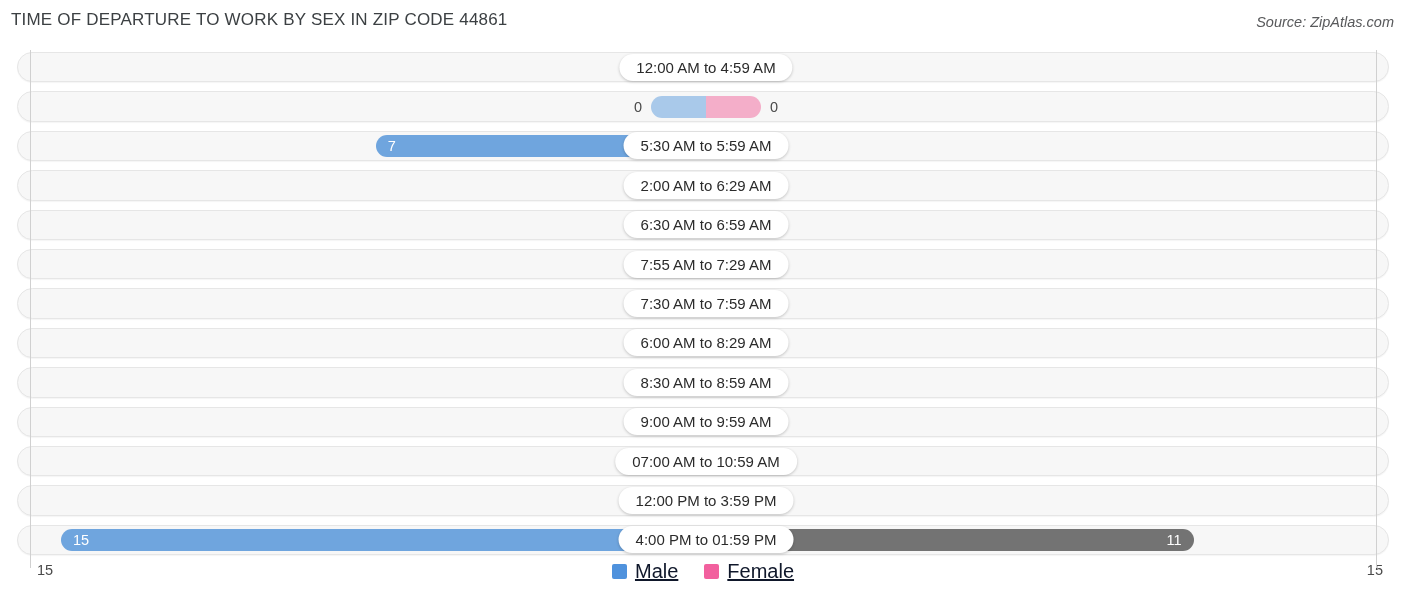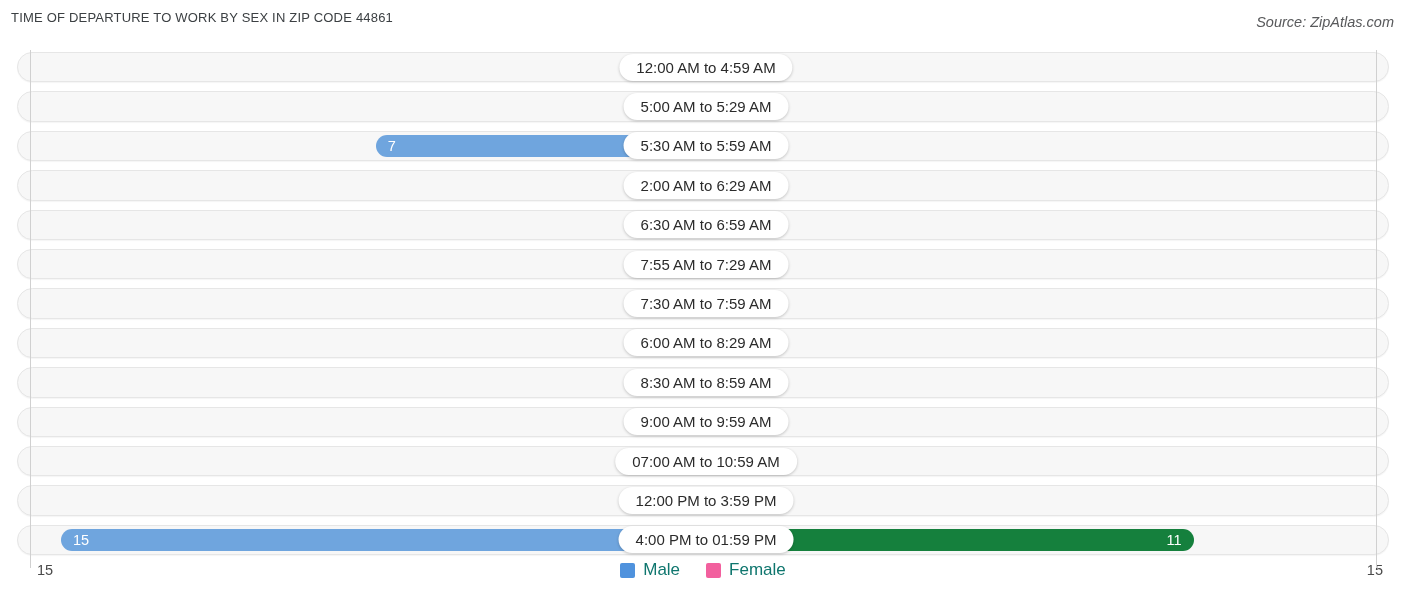--- a/index.html
+++ b/index.html
@@ -19,21 +19,21 @@
 
   
   #header {
     position: absolute;
     left: 0; top: 0;
     width: 1406px; height: 46px;
   }
   #chart-title {
     position: absolute;
     left: 11px; top: 10px;
-    font-size: 13px;
+    font-size: 17px;
     letter-spacing: 0.2px;
     color: #3c4043;
     font-weight: 400;
     white-space: nowrap;
   }
   #source-label {
     position: absolute;
     right: 12px; top: 14px;
     font-size: 14.5px;
     font-style: italic;
@@ -116,21 +116,21 @@
   }
   .bar-male.big {
     background: #6fa5de;
   }
   .bar-female {
     background: #f4aec9;
     border-radius: 0 11px 11px 0;
     justify-content: flex-end;
   }
   .bar-female.big {
-    background: #15803d;
+    background: #737373;
   }
   .val {
     font-size: 14.5px;
     color: #4a4a4a;
     white-space: nowrap;
   }
   .val-left-out { margin-right: 9px; }
   .val-right-out { margin-left: 9px; }
   .val-in {
     color: #ffffff;
@@ -190,22 +190,23 @@
     gap: 8px;
   }
   .legend-swatch {
     width: 15px; height: 15px;
     border-radius: 2px;
     display: inline-block;
   }
   .legend-swatch.male { background: #4f92dd; }
   .legend-swatch.female { background: #f2609e; }
   .legend-text {
-    font-size: 17px;
-    color: #0f766e;
+    font-size: 20px;
+    color: #0f172a;
+    text-decoration: underline;
   }
 </style>
 </head>
 <body>
 
 <div id="page">
 
   <div id="header">
     <div id="chart-title">TIME OF DEPARTURE TO WORK BY SEX IN ZIP CODE 44861</div>
     <div id="source-label">Source: ZipAtlas.com</div>
@@ -233,21 +234,20 @@
           <div class="row-track"></div>
           <div class="row-inner">
             <div class="side-left">
               <span class="val val-left-out">0</span>
               <div class="bar bar-male" style="width: 55px;"></div>
             </div>
             <div class="side-right">
               <div class="bar bar-female" style="width: 55px;"></div>
               <span class="val val-right-out">0</span>
             </div>
-            <div class="label-pill">5:00 AM to 5:29 AM</div>
           </div>
         </div>
         <div class="row">
           <div class="row-track"></div>
           <div class="row-inner">
             <div class="side-left">
               <div class="bar bar-male big" style="width: 330.333px;">
                 <span class="val-in">7</span>
               </div>
             </div>

